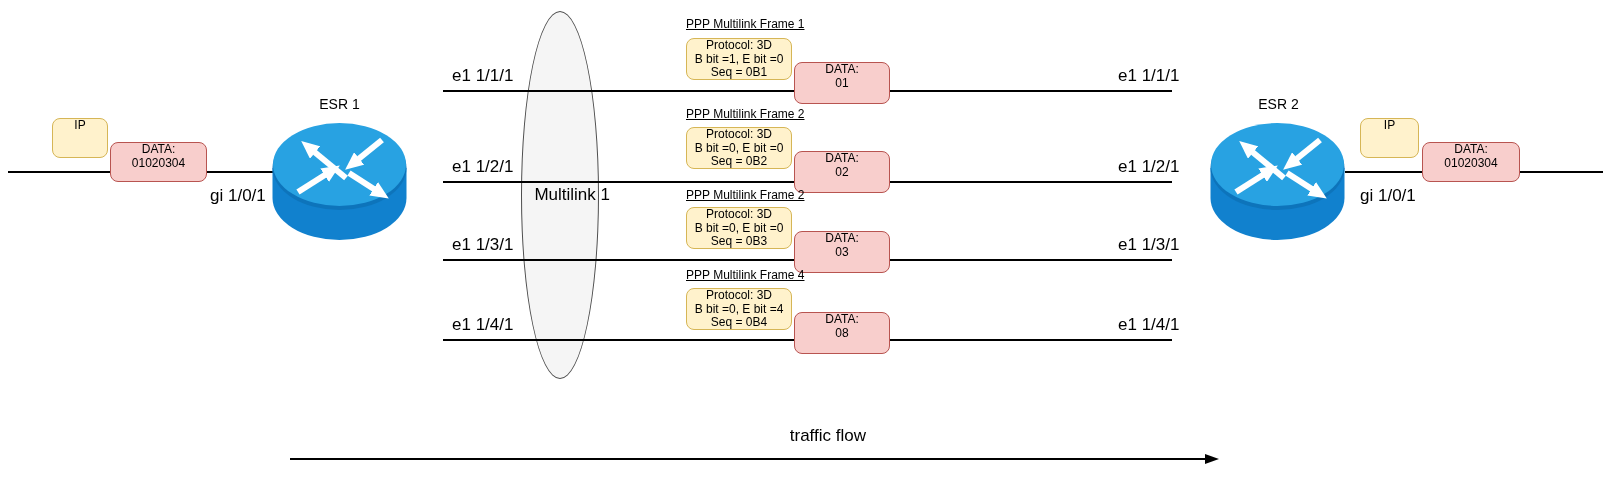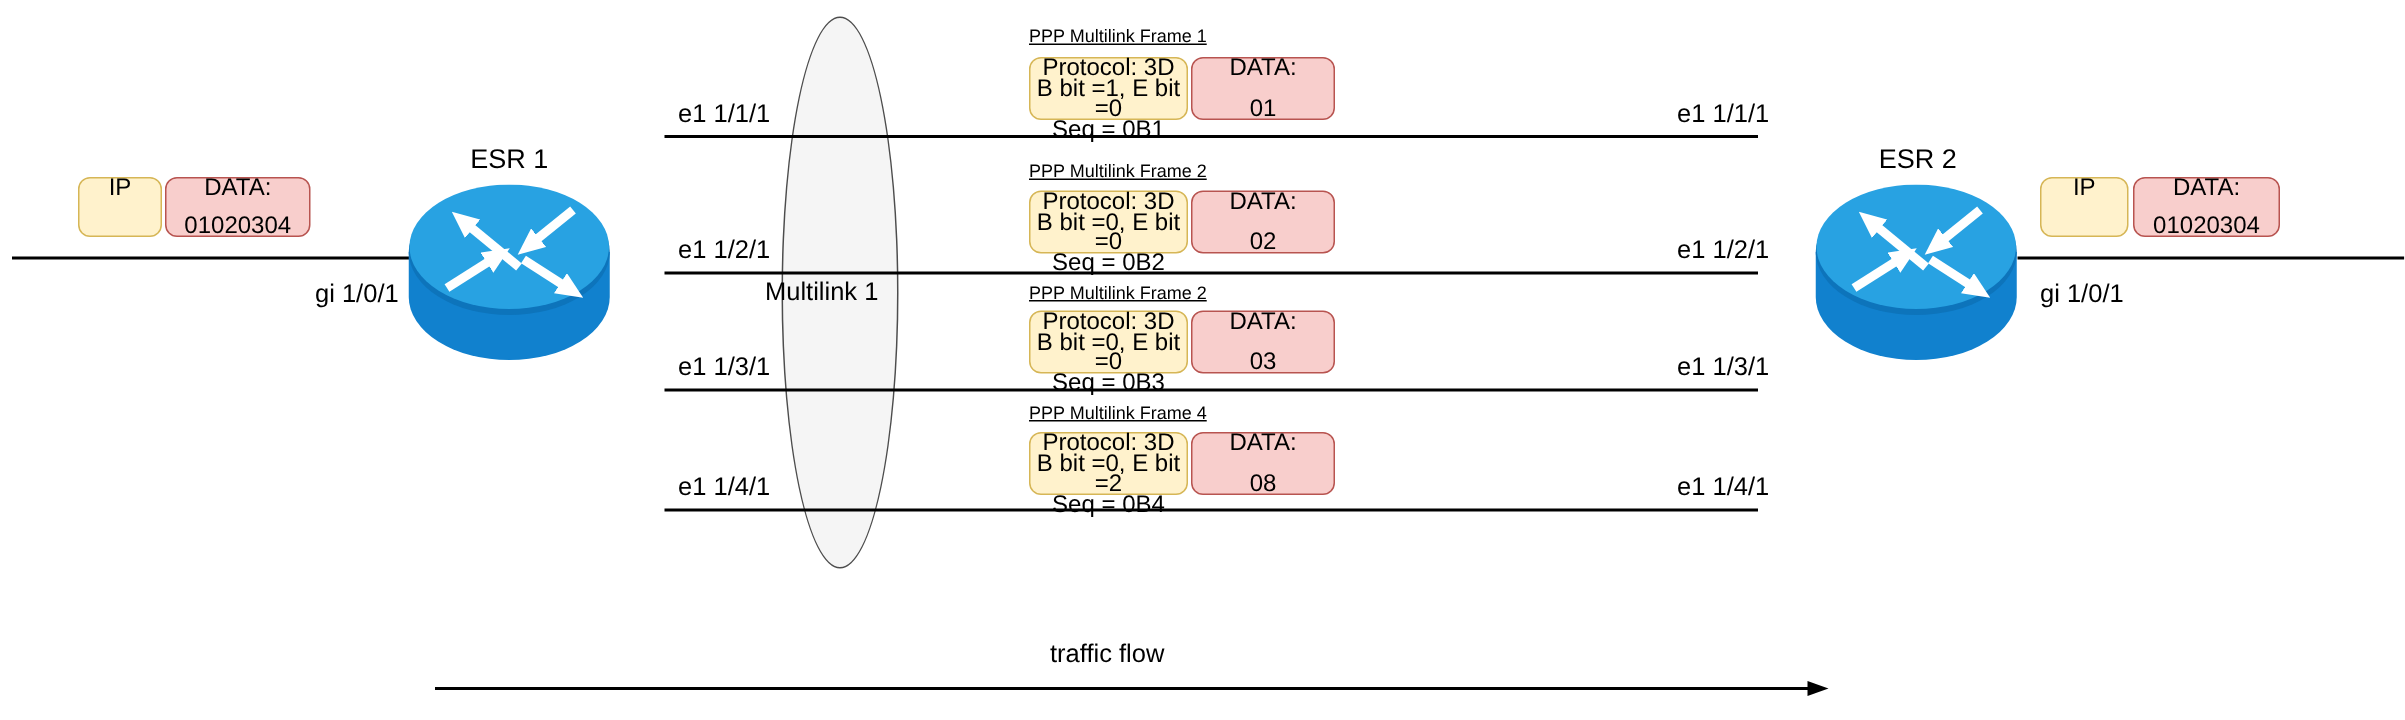--- a/index.html
+++ b/index.html
@@ -2,35 +2,35 @@
 <html style="--yellow-fill: #FFF2CC; --yellow-stroke: #D6B656; --pink-fill: #F8CECC; --pink-stroke: #B85450; --ellipse-fill: #F5F5F5; --ellipse-stroke: #4D4D4D; --router-top: #28A2E2; --router-rim: #0D74BB; --router-body: #1181CE;"><head>
 <meta charset="utf-8">
 <style>
   html,body{margin:0;padding:0;background:#fff;}
   .canvas{
     position:relative;width:1603px;height:480px;background:#fff;overflow:hidden;
     font-family:"Liberation Sans", sans-serif;color:#000;
   }
   .hline{position:absolute;height:1.5px;background:#000;z-index:2;}
   .lbl{position:absolute;font-size:17px;line-height:15px;z-index:3;white-space:nowrap;}
-  .lbl.center{text-align:left;}
+  .lbl.center{text-align:right;}
   .ellipse{
     position:absolute;left:521px;top:11px;width:78px;height:368px;
     background:var(--ellipse-fill);border:1px solid var(--ellipse-stroke);
     border-radius:50%;z-index:1;box-sizing:border-box;
   }
   .box{
     position:absolute;box-sizing:border-box;border-radius:8px;z-index:3;
-    display:flex;flex-direction:column;align-items:center;justify-content:space-between;
-    font-size:16px;line-height:13.5px;text-align:center;
+    display:flex;flex-direction:column;align-items:center;justify-content:flex-start;
+    font-size:12px;line-height:13.5px;text-align:center;
   }
   .box.yellow{background:var(--yellow-fill);border:1px solid var(--yellow-stroke);}
-  .box.pink{background:var(--pink-fill);border:1px solid var(--pink-stroke);}
+  .box.pink{background:var(--pink-fill);border:1px solid var(--pink-stroke);margin-top:24px;}
   .frame-title{position:absolute;width:204px;text-align:left;font-size:12px;z-index:3;white-space:nowrap;text-decoration:underline;}
-  .router-label{position:absolute;text-align:center;font-size:18px;z-index:3;}
+  .router-label{position:absolute;text-align:center;font-size:14px;z-index:3;}
   .router-svg{position:absolute;z-index:3;}
   .arrowhead-right{
     position:absolute;width:0;height:0;z-index:2;
     border-top:5px solid transparent;border-bottom:5px solid transparent;
     border-left:14px solid #000;
   }
 </style>
 </head>
 <body>
 
@@ -114,21 +114,21 @@
     <span>Seq = 0B3</span>
   </div>
   <div class="box pink" style="left:794px;top:207px;width:96px;height:42px;">
     <span>DATA:</span>
     <span>03</span>
   </div>
 
   <div class="frame-title" style="left:686px;top:268px;">PPP Multilink Frame 4</div>
   <div class="box yellow" style="left:686px;top:288px;width:106px;height:42px;">
     <span>Protocol: 3D</span>
-    <span>B bit =0, E bit =2</span>
+    <span>B bit =0, E bit =4</span>
     <span>Seq = 0B4</span>
   </div>
   <div class="box pink" style="left:794px;top:288px;width:96px;height:42px;">
     <span>DATA:</span>
     <span>08</span>
   </div>
 
   <div class="router-label" style="left:1210px;top:96px;width:137px;">ESR 2</div>
   <svg class="router-svg" style="left:1210px;top:123px;" width="135" height="117" viewBox="0 0 135 117">
     <path d="M0.5 45 L0.5 75 A67 42 0 0 0 134.5 75 L134.5 45 Z" fill="#1181CE"></path>

